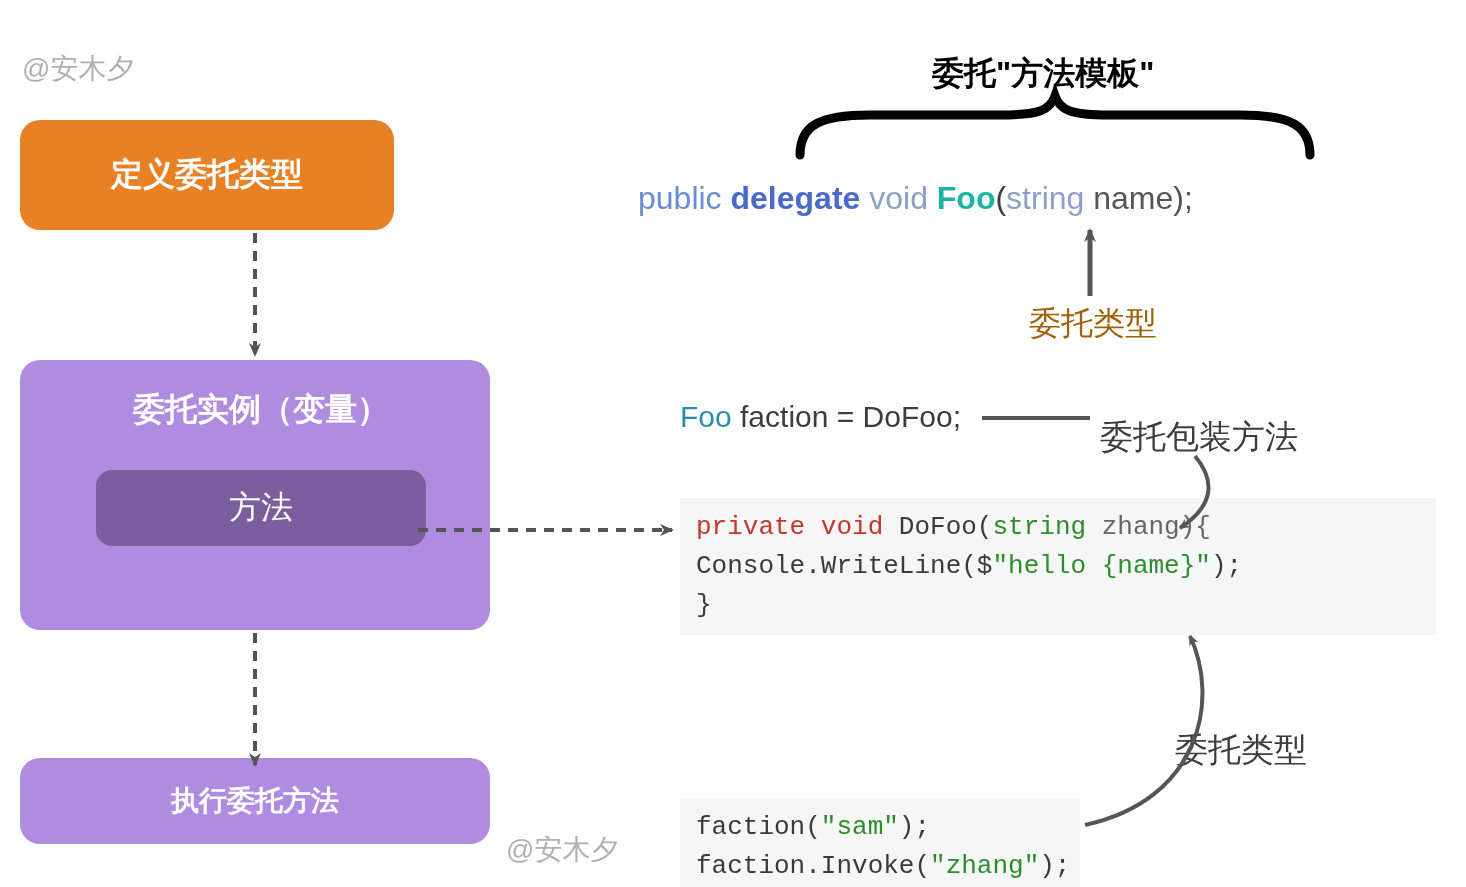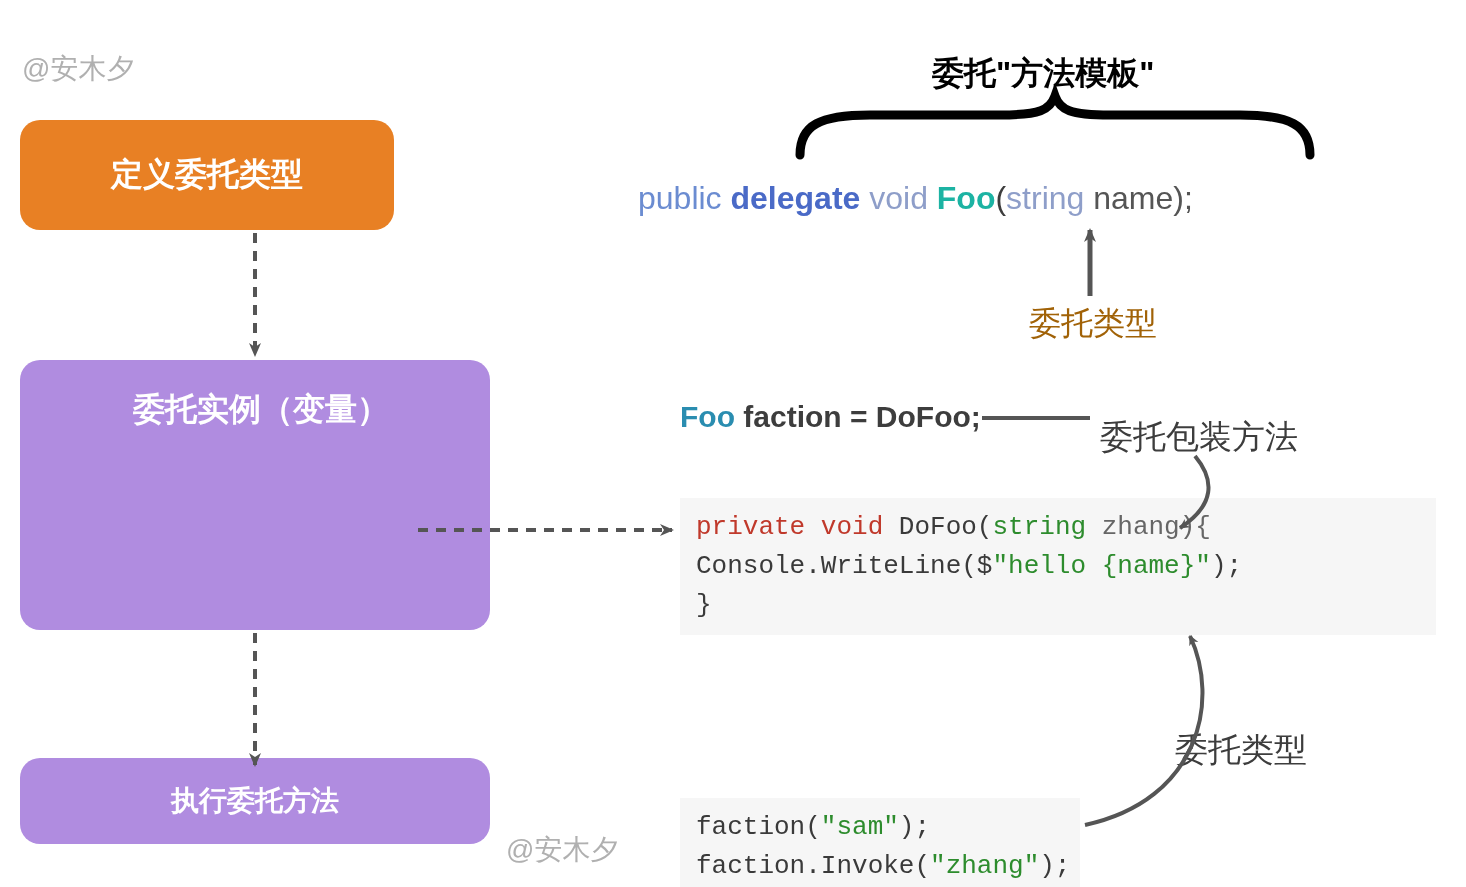--- a/index.html
+++ b/index.html
@@ -94,21 +94,20 @@
   .delegate-decl .kw-void { color: #8e9ec9; }
   .delegate-decl .kw-foo { color: #1cb3a3; font-weight: bold; }
   .delegate-decl .kw-str { color: #8e9ec9; }
   .delegate-decl .kw-name { color: #555; }
   .foo-line {
     position: absolute;
     left: 680px;
     top: 400px;
     font-size: 30px;
     color: #3d3d3d;
-    font-weight: bold;
   }
   .foo-line .kw-foo2 { color: #2a8db0; }
   .code-block {
     position: absolute;
     background: #f6f6f6;
     font-family: Consolas, "Courier New", monospace;
     font-size: 26px;
     padding: 10px 16px;
     color: #3a3a3a;
     line-height: 1.5;
@@ -136,20 +135,23 @@
 
 <div class="watermark" style="left:22px; top:50px;">@安木夕</div>
 <div class="watermark" style="left:506px; top:831px;">@安木夕</div>
 
 <div class="box box-orange">
   <span>定义委托类型</span>
 </div>
 
 <div class="box box-purple-container">
   <span>委托实例（变量）</span>
+  <div class="box-inner">
+    <span>方法</span>
+  </div>
 </div>
 
 <div class="box box-purple-bottom">
   <span>执行委托方法</span>
 </div>
 
 <div class="annotation-title">委托"方法模板"</div>
 <div class="annotation-type">委托类型</div>
 
 <div class="delegate-decl">

